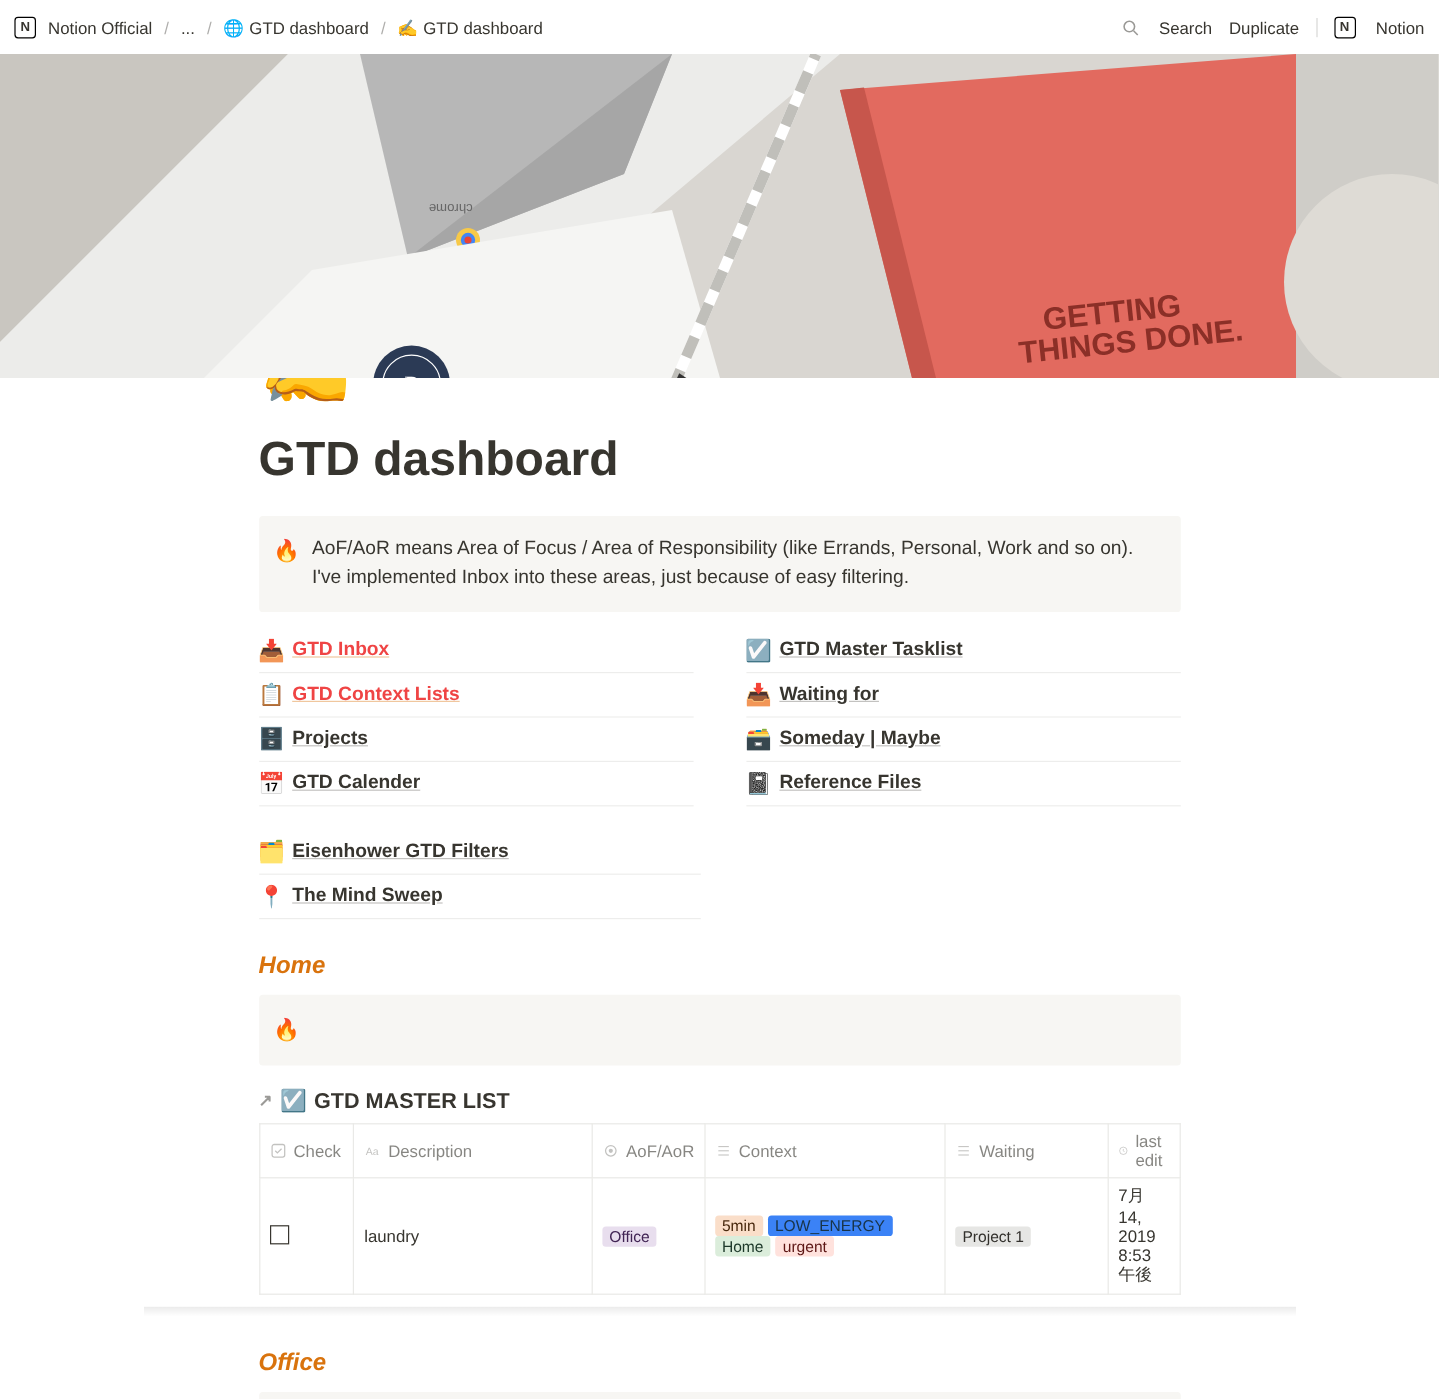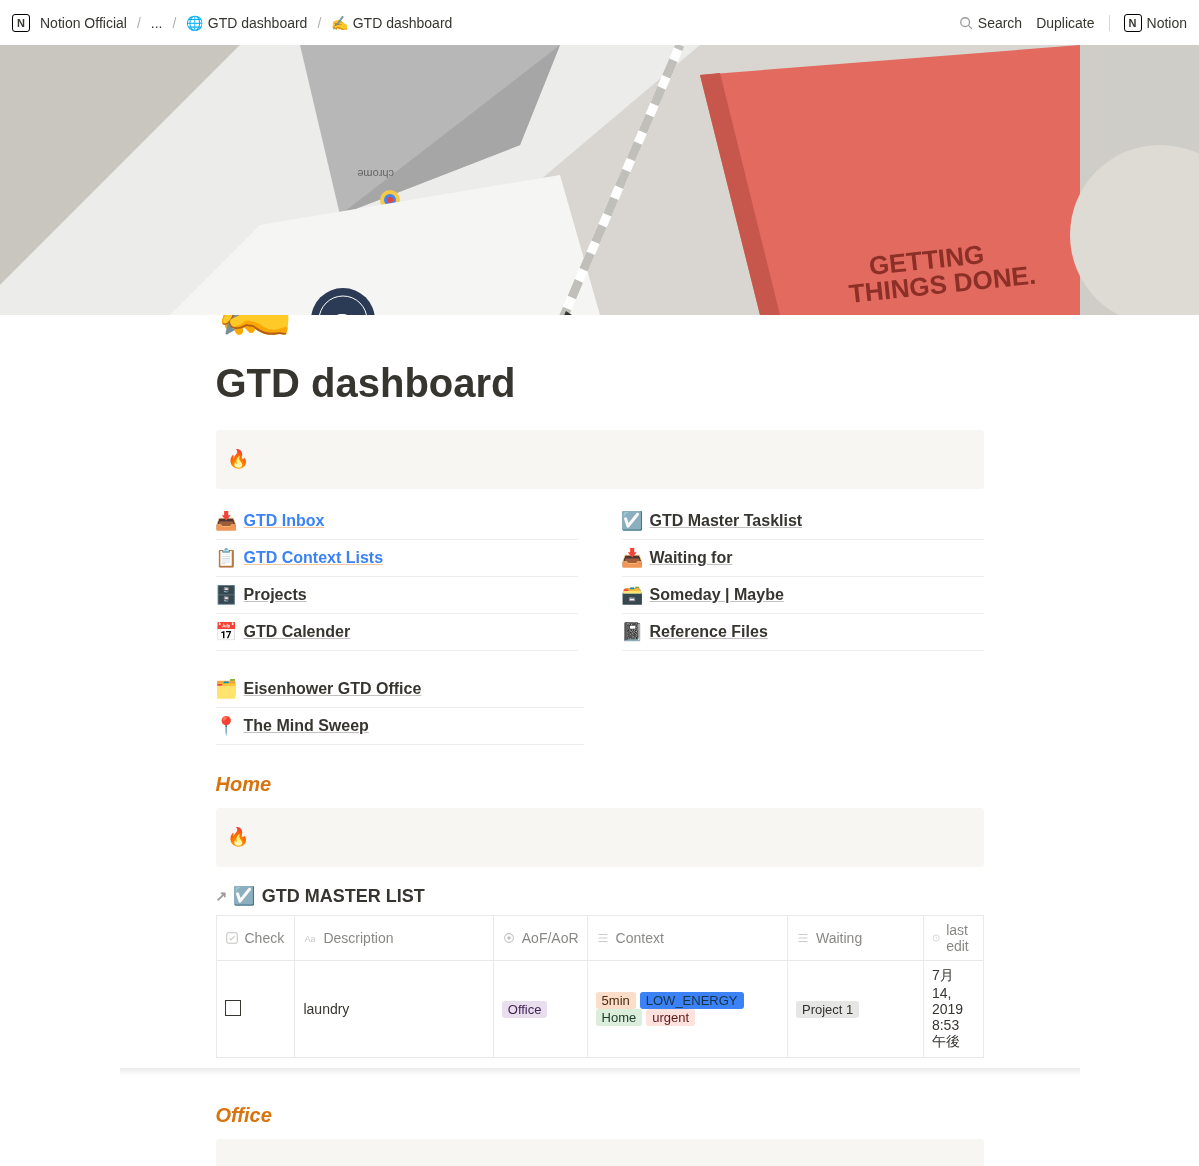--- a/index.html
+++ b/index.html
@@ -2,36 +2,36 @@
 <html><head>
 <meta charset="utf-8">
 <style>
 * { margin: 0; padding: 0; box-sizing: border-box; }
 body { font-family: -apple-system, BlinkMacSystemFont, "Segoe UI", Helvetica, "Apple Color Emoji", Arial, sans-serif; background: #ffffff; color: rgb(55, 53, 47); }
 .top-bar { height: 45px; display: flex; align-items: center; justify-content: space-between; padding: 0 12px; font-size: 14px; }
 .breadcrumb { display: flex; align-items: center; gap: 6px; color: rgb(55, 53, 47); }
 .breadcrumb-item { display: flex; align-items: center; gap: 4px; cursor: pointer; padding: 2px 4px; border-radius: 3px; }
 .breadcrumb-sep { color: rgba(55,53,47,0.4); }
 .top-actions { display: flex; align-items: center; gap: 14px; color: rgb(55,53,47); }
-.top-action { display: flex; align-items: center; gap: 5px; cursor: pointer; }
+.top-action { display: flex; align-items: center; gap: 17px; cursor: pointer; }
 .top-divider { width: 1px; height: 16px; background: rgba(55,53,47,0.2); }
 .notion-logo { width: 18px; height: 18px; border: 1px solid #000; border-radius: 3px; display: flex; align-items: center; justify-content: center; font-weight: 700; font-size: 11px; }
 .cover { height: 270px; position: relative; overflow: hidden; background: #e6e4e0; }
 .cover svg { width: 100%; height: 100%; display: block; }
 .page-content { max-width: 960px; margin: 0 auto; padding: 0 96px; }
 .page-icon { font-size: 64px; margin-top: -42px; line-height: 1; }
 .page-title { font-size: 40px; font-weight: 700; margin-top: 24px; margin-bottom: 24px; }
 .callout { background: rgb(247,246,243); border-radius: 3px; padding: 16px 16px 16px 12px; display: flex; gap: 10px; font-size: 16px; line-height: 1.5; margin-bottom: 18px; }
 .callout-icon { font-size: 18px; flex-shrink: 0; }
 .link-columns { display: flex; gap: 44px; margin-top: 4px; }
 .link-col { flex: 1; }
 .link-item { display: flex; align-items: center; gap: 8px; padding: 3px 0; font-size: 16px; }
 .link-icon { width: 20px; font-size: 18px; }
 .link-text { text-decoration: underline; text-decoration-color: rgba(55,53,47,0.3); font-weight: 600; color: rgb(55,53,47); cursor: pointer; }
-.link-text.orange { color: #3b82f6; text-decoration-color: rgba(217,115,13,0.4); }
+.link-text.orange { color: #ef4444; text-decoration-color: rgba(217,115,13,0.4); }
 .col-divider { height: 1px; background: rgba(55,53,47,0.09); margin: 4px 0; }
 .extra-links { margin-top: 20px; width: 48%; }
 .section-heading { font-size: 20px; font-weight: 600; font-style: italic; color: rgb(217,115,13); margin-top: 28px; margin-bottom: 12px; }
 .db-header { display: flex; align-items: center; gap: 6px; font-size: 18px; font-weight: 600; margin-top: 12px; margin-bottom: 8px; }
 .arrow-icon { color: rgba(55,53,47,0.5); font-size: 14px; }
 .table { width: 100%; border-collapse: collapse; font-size: 14px; }
 .table th { text-align: left; font-weight: 400; color: rgba(55,53,47,0.6); padding: 6px 8px; border: 1px solid rgb(233,233,231); border-left: none; }
 .table th:first-child { border-left: 1px solid rgb(233,233,231); }
 .table td { padding: 6px 8px; border: 1px solid rgb(233,233,231); border-left: none; vertical-align: middle; }
 .table td:first-child { border-left: 1px solid rgb(233,233,231); }
@@ -114,20 +114,21 @@
     <circle cx="1160" cy="190" r="90" fill="#dedbd5"></circle>
   </svg>
 </div>
 
 <div class="page-content">
   <div class="page-icon">✍️</div>
   <h1 class="page-title">GTD dashboard</h1>
 
   <div class="callout">
     <span class="callout-icon">🔥</span>
+    <span>AoF/AoR means Area of Focus / Area of Responsibility (like Errands, Personal, Work and so on). I've implemented Inbox into these areas, just because of easy filtering.</span>
   </div>
 
   <div class="link-columns">
     <div class="link-col">
       <div class="link-item">
           <span class="link-icon">📥</span>
           <span class="link-text orange">GTD Inbox</span>
         </div>
       <div class="col-divider"></div>
       <div class="link-item">
@@ -166,21 +167,21 @@
           <span class="link-icon">📓</span>
           <span class="link-text">Reference Files</span>
         </div>
       <div class="col-divider"></div>
     </div>
   </div>
 
   <div class="extra-links">
     <div class="link-item">
         <span class="link-icon">🗂️</span>
-        <span class="link-text">Eisenhower GTD Office</span>
+        <span class="link-text">Eisenhower GTD Filters</span>
       </div>
     <div class="col-divider"></div>
     <div class="link-item">
         <span class="link-icon">📍</span>
         <span class="link-text">The Mind Sweep</span>
       </div>
     <div class="col-divider"></div>
   </div>
 
   <h3 class="section-heading">Home</h3>

